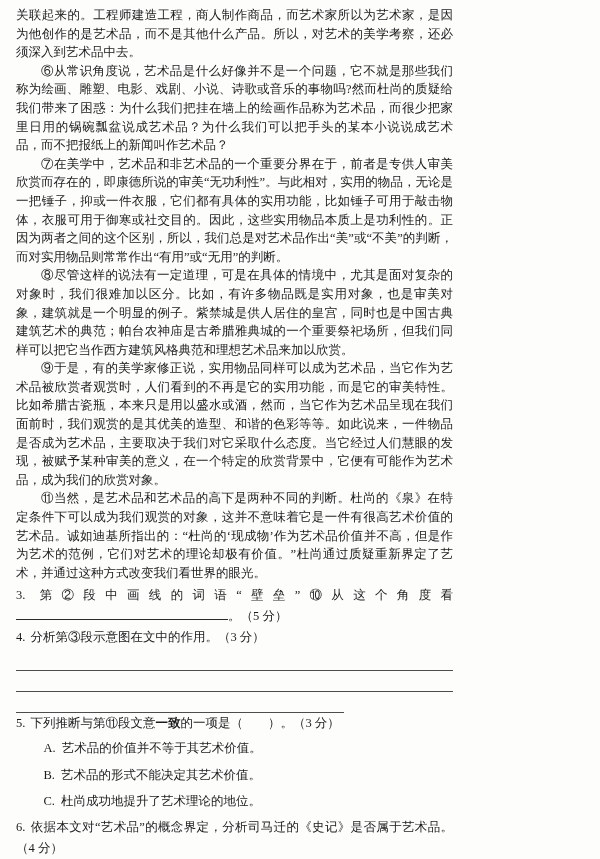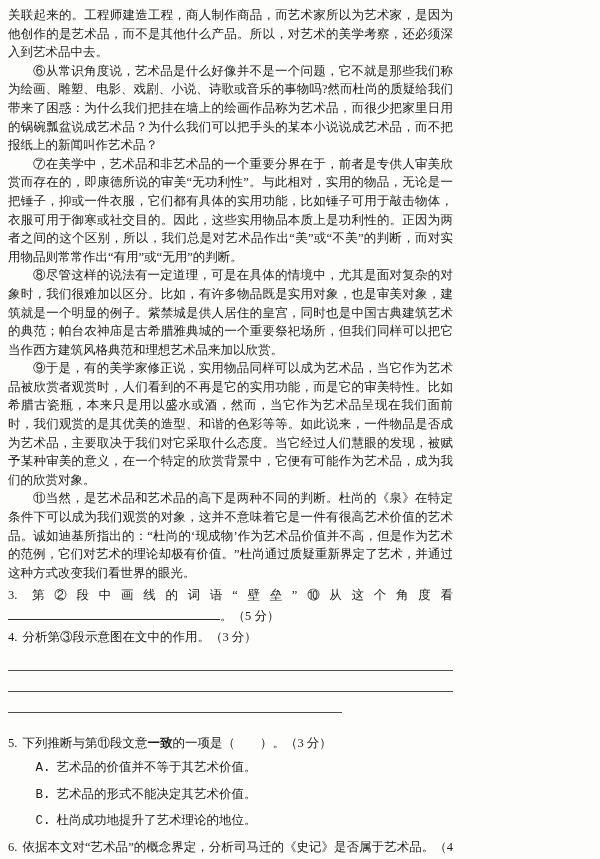--- a/index.html
+++ b/index.html
@@ -6,41 +6,41 @@
   body {
     width: 600px; height: 859px;
     background: #fdfdfc;
     color: #1b1b1b;
     font-family: "Liberation Serif", "DejaVu Serif", serif;
     overflow: hidden;
   }
   .page {
     box-sizing: border-box;
     width: 476px; height: 859px;
-    padding: 6px 23px 0 8px;
+    padding: 6px 23px 0 16px;
     font-size: 12.5px;
     line-height: 18.6px;
     text-align: justify;
   }
   .passage .para { text-indent: 2em; }
   .passage .para.no-indent { text-indent: 0; }
 
   .questions { margin-top: 3px; font-size: 12.5px; }
   .q-line { line-height: 21px; }
   .q-num { display: inline-block; margin-right: 5px; }
   .blank-underline {
     display: inline-block;
     width: 212px;
     height: 13px;
     border-bottom: 1px solid #2a2a2a;
     vertical-align: baseline;
   }
   .bold { font-weight: bold; }
 
-  .options { margin: 1px 0 2px 0; font-family: Liberation Mono, monospace; }
+  .options { margin: 1px 0 2px 0; }
   .opt { padding-left: 2.2em; line-height: 26.5px; }
   .opt-label { margin-right: 6px; }
 
   .answer-area { margin-top: 2px; }
   .answer-line {
     height: 20px;
     border-bottom: 1.2px solid #4d4d4d;
   }
   .answer-line.partial { width: 75%; }
 </style>
@@ -67,21 +67,21 @@
     <div class="q-line">
       <span class="q-num">4.</span><span>分析第③段示意图在文中的作用。（3 分）</span>
     </div>
 
     <div class="answer-area">
       <div class="answer-line"></div>
       <div class="answer-line"></div>
       <div class="answer-line partial"></div>
     </div>
 
-    <div class="q-line" style="margin-top:20px;">
+    <div class="q-line" style="margin-top:0;">
       <span class="q-num">5.</span><span>下列推断与第⑪段文意</span><span class="bold">一致</span><span>的一项是（　　）。（3 分）</span>
     </div>
 
     <div class="options">
       <div class="opt">
         <span class="opt-label">A.</span><span>艺术品的价值并不等于其艺术价值。</span>
       </div>
       <div class="opt">
         <span class="opt-label">B.</span><span>艺术品的形式不能决定其艺术价值。</span>
       </div>

